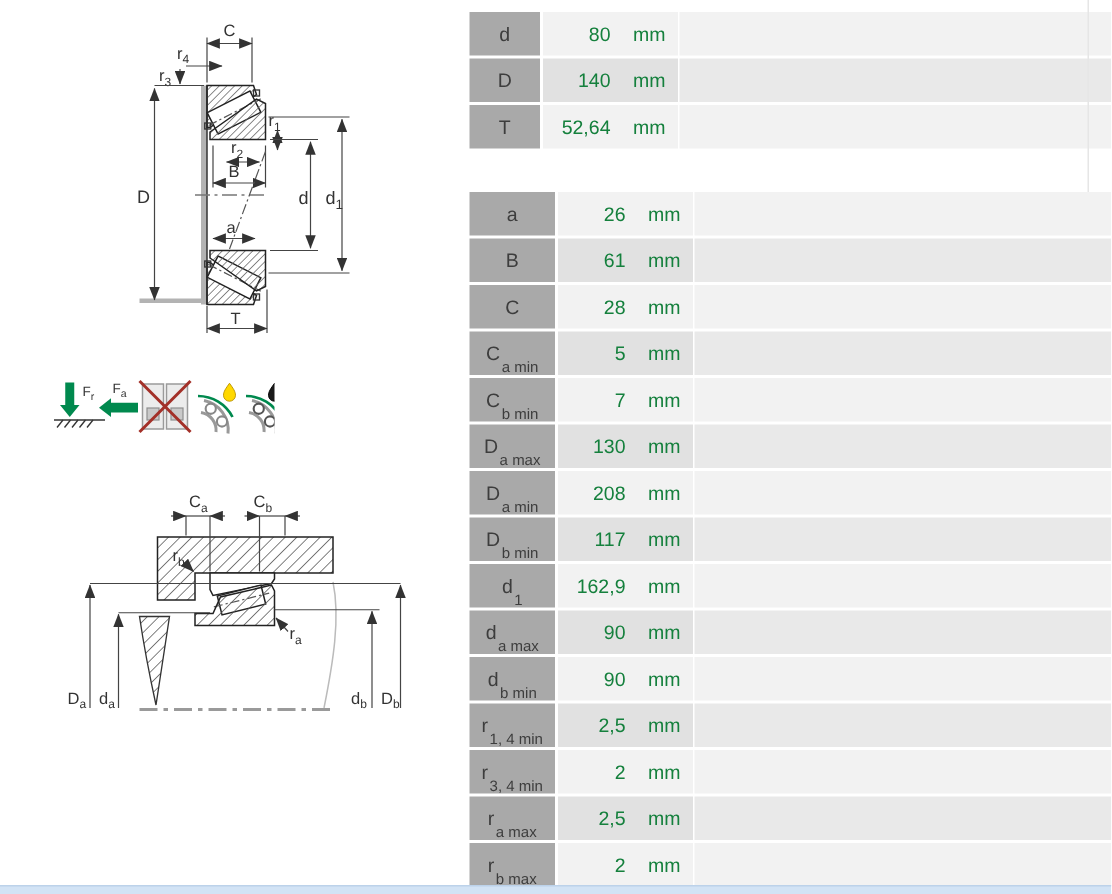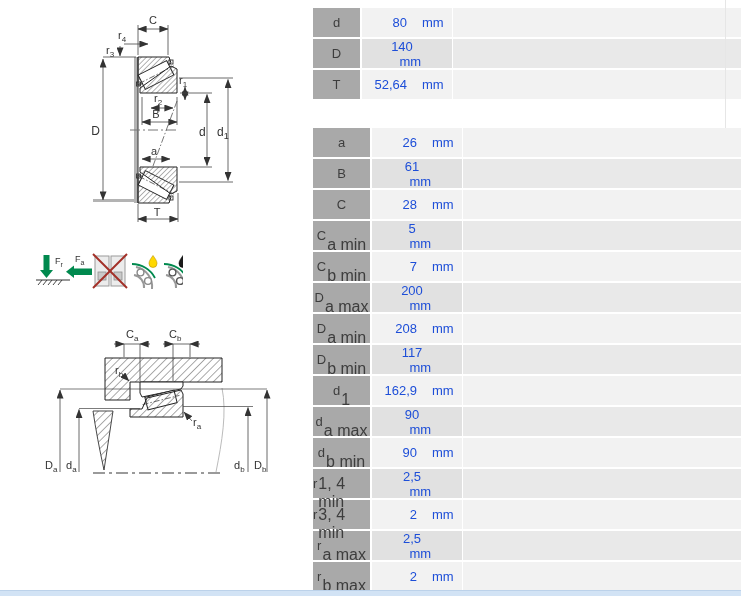--- a/index.html
+++ b/index.html
@@ -5,28 +5,28 @@
   html,body{margin:0;padding:0;background:#fff;}
   #screen{position:relative;width:741px;height:596px;background:#ffffff;overflow:hidden;
           font-family:"Liberation Sans",sans-serif;}
   
   .spec-table{position:absolute;left:313px;width:428px;}
   #main-table{top:8px;}
   #mounting-table{top:128px;}
   .trow{display:flex;height:29px;margin-bottom:2px;font-size:13px;}
   .tlabel{background:#a9a9a9;color:#3d3d3d;display:flex;align-items:center;justify-content:center;
           margin-right:2px;flex:none;}
-  .lsub{font-size:16px;position:relative;top:3.5px;margin-left:1px;margin-top:12px;}
+  .lsub{font-size:10px;position:relative;top:3.5px;margin-left:1px;margin-top:12px;}
   .tvalue{width:90px;flex:none;display:flex;align-items:center;box-sizing:border-box;
-          padding-right:10px;color:#1d4ed8;}
+          padding-right:10px;color:#15803d;}
   .num{flex:1;text-align:right;}
   .unit{width:20px;margin-left:15px;text-align:left;}
   .trest{flex:1;margin-left:1px;}
   .trow.light .tvalue,.trow.light .trest{background:#f2f2f2;}
-  .trow.dark .tvalue{background:#e1e1e1;flex-direction:column;}
+  .trow.dark .tvalue{background:#e1e1e1;}
   .trow.dark .trest{background:#e9e9e9;}
   #main-table .tlabel{width:47px;}
   #mounting-table .tlabel{width:57px;}
   
   #section-drawing{position:absolute;left:30px;top:5px;}
   #mounting-drawing{position:absolute;left:30px;top:300px;}
   #icon-strip{position:absolute;left:33px;top:252px;}
   svg text{font-family:"Liberation Sans",sans-serif;fill:#333;}
   #right-edge-line{position:absolute;left:725px;top:0;width:1px;height:128px;background:#e6e6e6;}
   #bottom-bar{position:absolute;left:0;top:590px;width:741px;height:6px;
@@ -331,21 +331,21 @@
           <span class="unit">mm</span>
         </div>
         <div class="trest"></div>
       </div>
       <div class="trow dark">
         <div class="tlabel">
           <span>D</span>
           <span class="lsub">a max</span>
         </div>
         <div class="tvalue">
-          <span class="num">200</span>
+          <span class="num">130</span>
           <span class="unit">mm</span>
         </div>
         <div class="trest"></div>
       </div>
       <div class="trow light">
         <div class="tlabel">
           <span>D</span>
           <span class="lsub">a min</span>
         </div>
         <div class="tvalue">

